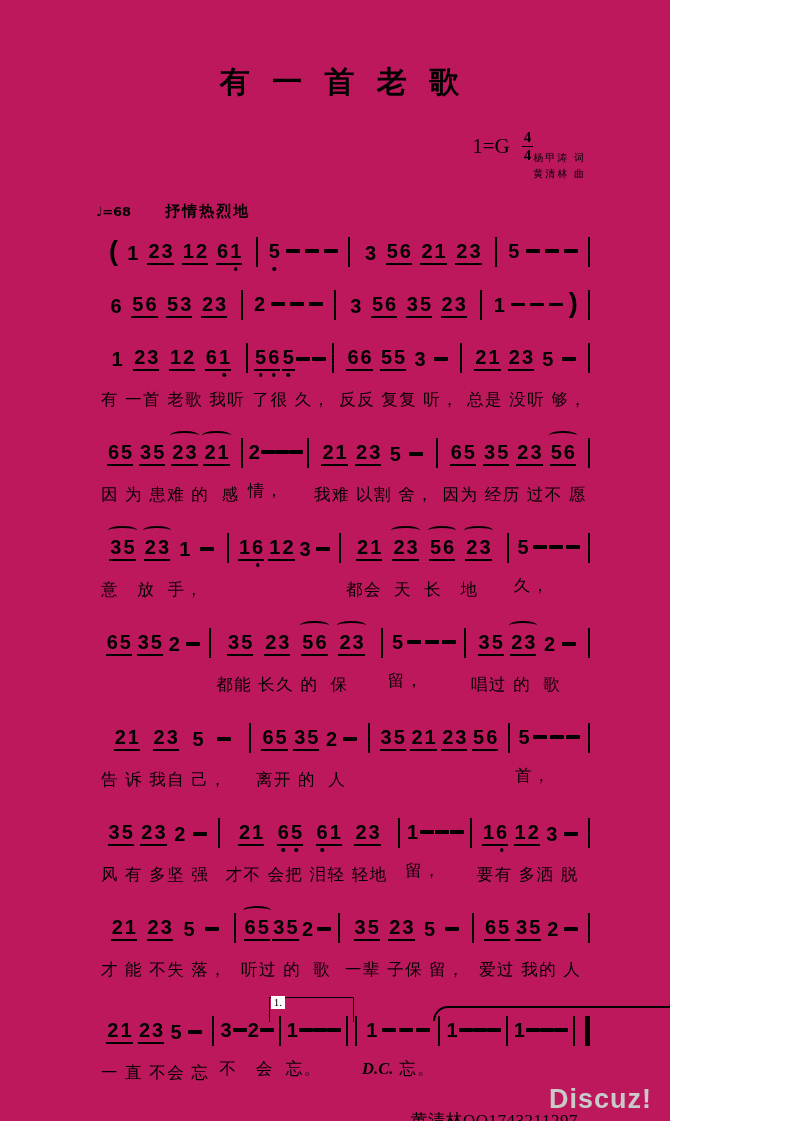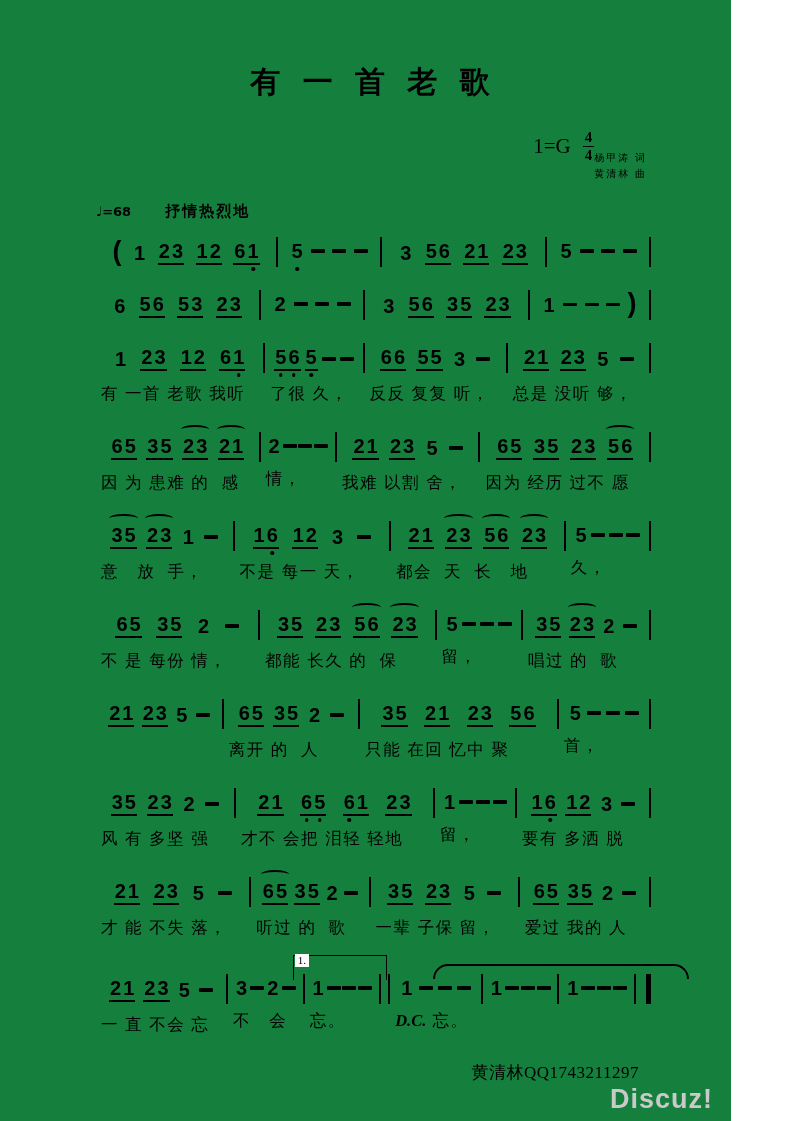--- a/index.html
+++ b/index.html
@@ -1,16 +1,16 @@
 <!DOCTYPE html>
 <html><head>
 <meta charset="utf-8">
 <style>
   html,body{margin:0;padding:0;}
-  .page{width:731px;height:1121px;position:relative;background:#15803d;color:#000;
+  .page{width:670px;height:1121px;position:relative;background:#be185d;color:#000;
         font-family:"Liberation Sans",sans-serif;overflow:hidden;}
   .sheet{padding:0 80px 0 96px;}
 
   .titlebar{padding-top:62px;text-align:center;}
   .titlebar h1{margin:0;font-size:30px;font-weight:bold;letter-spacing:7px;}
 
   .keyrow{margin-top:26px;display:flex;justify-content:flex-end;align-items:flex-start;}
   .keysig{display:flex;align-items:center;font-family:"Liberation Serif",serif;
           font-size:21px;margin-left:2px;}
   .meter{display:inline-flex;flex-direction:column;align-items:center;margin-left:12px;
@@ -23,21 +23,21 @@
   .expr{font-size:15px;font-weight:bold;margin-left:34px;letter-spacing:2px;}
 
   
   #score .sys{display:flex;position:relative;margin-bottom:16px;}
   #score .sys.nolyr{margin-bottom:4px;}
   #score .sys:nth-child(10){margin-top:24px;}
   .ms{display:flex;flex-direction:column;padding:0 3px;position:relative;min-width:0;}
   .m-notes{display:flex;justify-content:space-evenly;align-items:center;
            padding:14px 2px 11px;}
   .m-lyric{font-size:16.5px;letter-spacing:1.5px;white-space:pre;padding-left:2px;
-           min-height:23px;margin-top:1px;}
+           min-height:23px;margin-top:7px;}
   .dc{font-family:"Liberation Serif",serif;font-weight:bold;font-style:italic;letter-spacing:0;}
 
   .t{position:relative;font-weight:bold;font-size:20px;line-height:1;display:inline-flex;}
   .t.u{border-bottom:2px solid #000;padding-bottom:2px;}
   .ch{position:relative;padding:0 1px;}
   .ch.low::after{content:'';position:absolute;left:50%;transform:translateX(-50%);
                  top:calc(100% + 6px);width:3.5px;height:3.5px;border-radius:50%;background:#000;}
   .t.arc::before{content:'';position:absolute;left:-1px;right:-1px;top:-11px;height:7px;
                  border-top:2px solid #000;border-radius:50% 50% 0 0;}
   .dash{width:14px;height:3.5px;background:#000;border-radius:1px;flex:none;}
@@ -396,21 +396,20 @@
               </span>
               <span class="t u">
                 <span class="ch">1</span>
                 <span class="ch">2</span>
               </span>
               <span class="t">
                 <span class="ch">3</span>
               </span>
               <span class="dash"></span>
             </div>
-            <div class="m-lyric">不是 每一 天，</div>
           </div>
           <span class="bar"></span>
           <div class="ms" style="flex-grow: 8;">
             <div class="m-notes">
               <span class="t u">
                 <span class="ch">2</span>
                 <span class="ch">1</span>
               </span>
               <span class="t u arc">
                 <span class="ch">2</span>
@@ -450,21 +449,20 @@
               </span>
               <span class="t u">
                 <span class="ch">3</span>
                 <span class="ch">5</span>
               </span>
               <span class="t">
                 <span class="ch">2</span>
               </span>
               <span class="dash"></span>
             </div>
-            <div class="m-lyric">不 是 每份 情，</div>
           </div>
           <span class="bar"></span>
           <div class="ms" style="flex-grow: 8;">
             <div class="m-notes">
               <span class="t u">
                 <span class="ch">3</span>
                 <span class="ch">5</span>
               </span>
               <span class="t u">
                 <span class="ch">2</span>
@@ -522,20 +520,21 @@
               </span>
               <span class="t u">
                 <span class="ch">2</span>
                 <span class="ch">3</span>
               </span>
               <span class="t">
                 <span class="ch">5</span>
               </span>
               <span class="dash"></span>
             </div>
+            <div class="m-lyric">告 诉 我自 己，</div>
           </div>
           <span class="bar"></span>
           <div class="ms" style="flex-grow: 6.5;">
             <div class="m-notes">
               <span class="t u">
                 <span class="ch">6</span>
                 <span class="ch">5</span>
               </span>
               <span class="t u">
                 <span class="ch">3</span>
@@ -561,21 +560,20 @@
               </span>
               <span class="t u">
                 <span class="ch">2</span>
                 <span class="ch">3</span>
               </span>
               <span class="t u">
                 <span class="ch">5</span>
                 <span class="ch">6</span>
               </span>
             </div>
-            <div class="m-lyric">只能 在回 忆中 聚</div>
           </div>
           <span class="bar"></span>
           <div class="ms" style="flex-grow: 4.5;">
             <div class="m-notes">
               <span class="t">
                 <span class="ch">5</span>
               </span>
               <span class="dash"></span>
               <span class="dash"></span>
               <span class="dash"></span>

